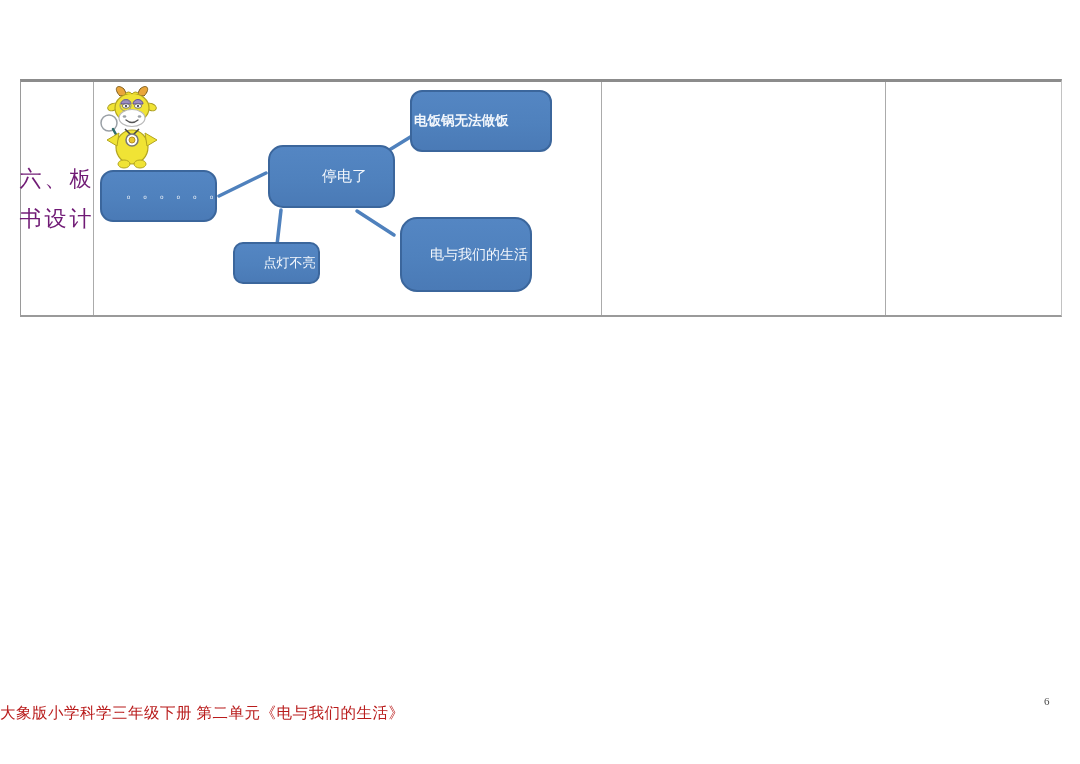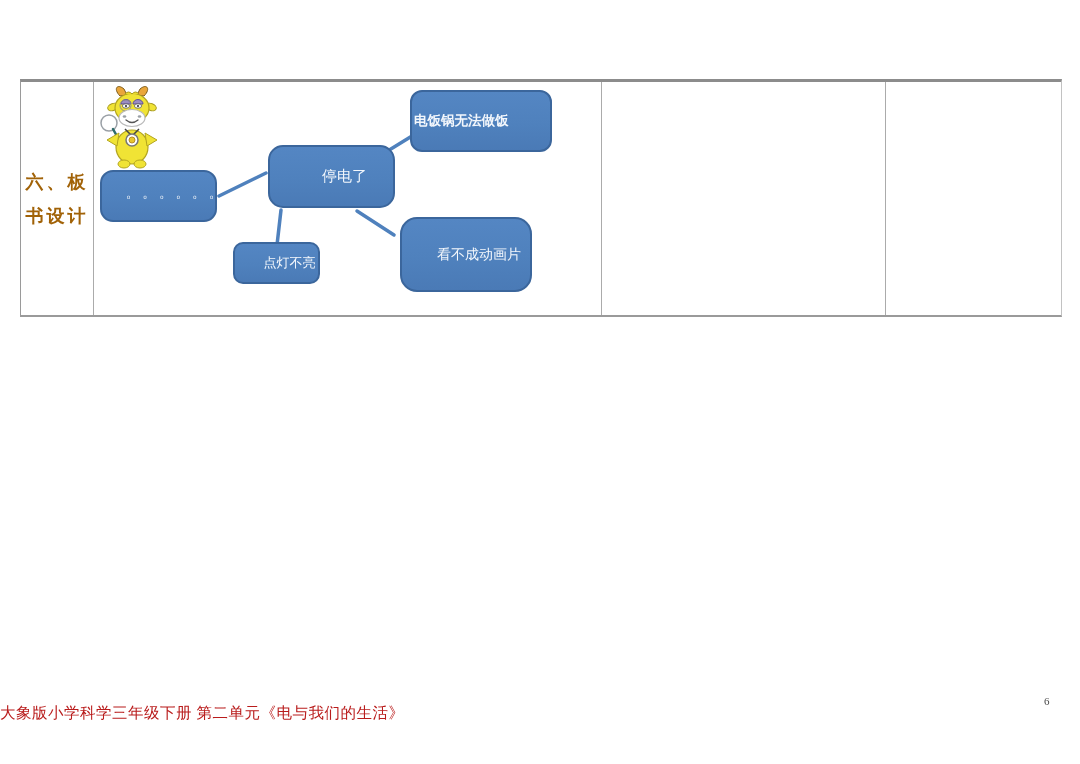--- a/index.html
+++ b/index.html
@@ -9,21 +9,21 @@
 
   
   .doc-table { position:absolute; left:20px; top:79px; width:1042px; height:238px;
                display:flex;
                border-top:3px solid #8c8c8c; border-bottom:2px solid #9a9a9a;
                border-left:1.5px solid #9a9a9a; border-right:1.5px solid #c2c2c2; }
   .cell { height:100%; }
   .label-cell { width:73px; border-right:1px solid #ababab;
                 display:flex; flex-direction:column; justify-content:center;
                 align-items:center; gap:10px; }
-  .label-line { font-size:18px; font-weight:bold; color:#a16207; letter-spacing:3px;
+  .label-line { font-size:22px; font-weight:normal; color:#701a75; letter-spacing:3px;
                 white-space:nowrap; }
   .diagram-cell { width:507px; position:relative; }
   .empty-cell-1 { width:284px; border-left:1px solid #ababab; }
   .empty-cell-2 { flex:1; border-left:1px solid #ababab; }
 
   
   .connectors { position:absolute; left:0; top:0; width:507px; height:233px; }
   .node { position:absolute; background:linear-gradient(180deg,#5486c3 0%,#4f81bd 55%,#4a7ab6 100%);
           border:2px solid #3b669c; color:#f3f7fc;
           display:flex; align-items:center; justify-content:center; text-align:center;padding-left:26px; }
@@ -105,21 +105,21 @@
       <div class="node node-left">
         <span class="dots">oooooo</span>
       </div>
 
       <div class="node node-center">停电了</div>
 
       <div class="node node-top">电饭锅无法做饭</div>
 
       <div class="node node-bl">点灯不亮</div>
 
-      <div class="node node-br">看不成动画片</div>
+      <div class="node node-br">电与我们的生活</div>
     </div>
 
     <div class="cell empty-cell-1"></div>
     <div class="cell empty-cell-2"></div>
   </div>
 
   <div class="footer">大象版小学科学三年级下册 第二单元《电与我们的生活》</div>
 
   <div class="page-number">6</div>
 

